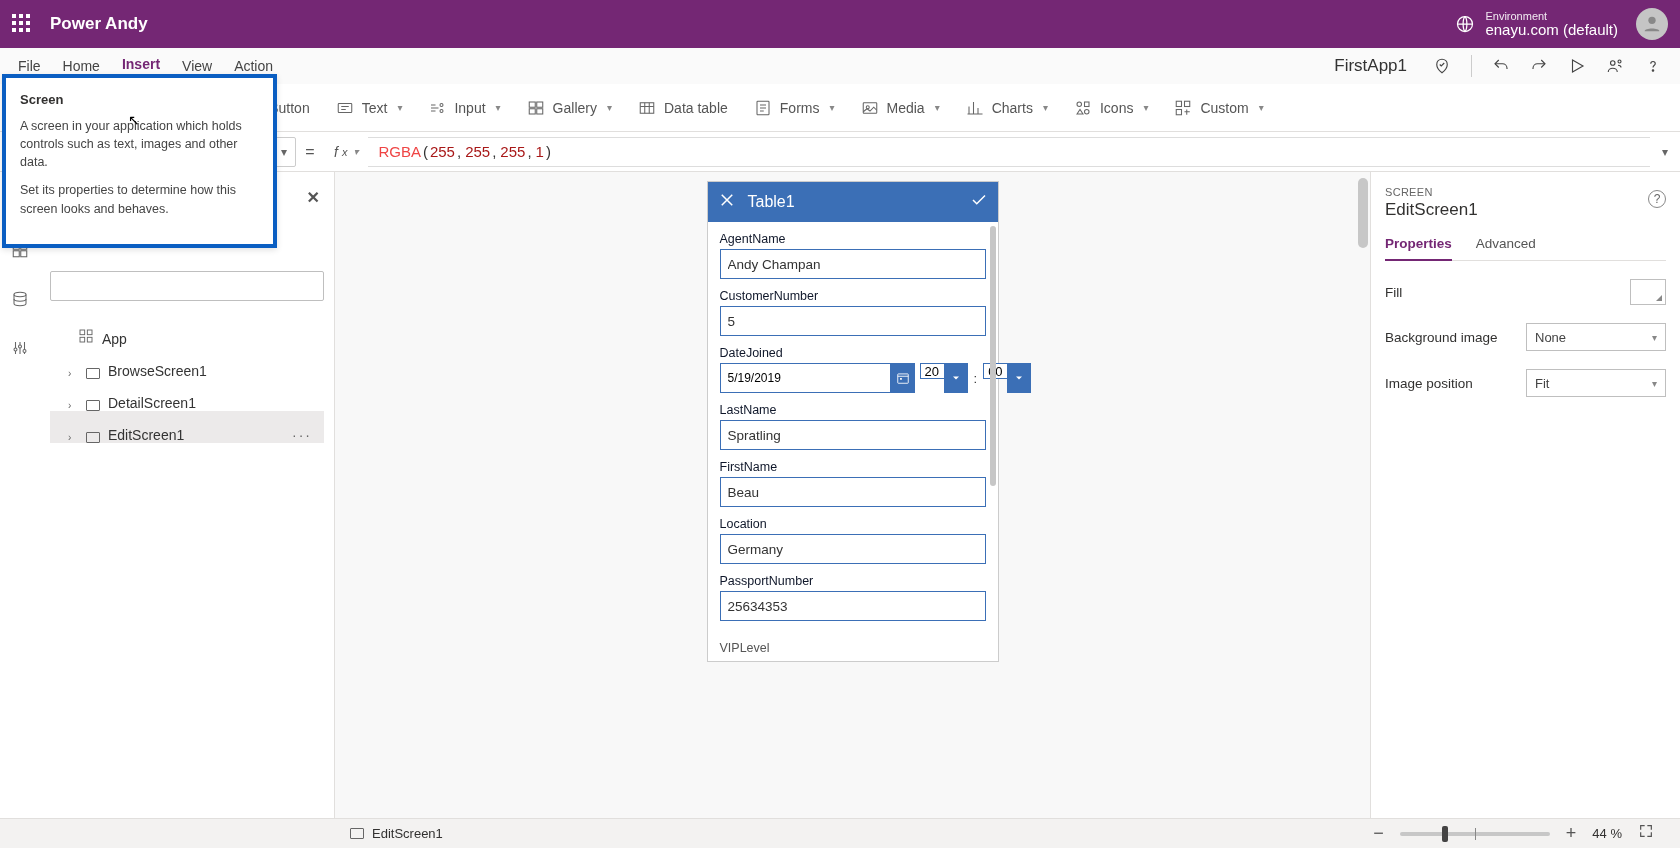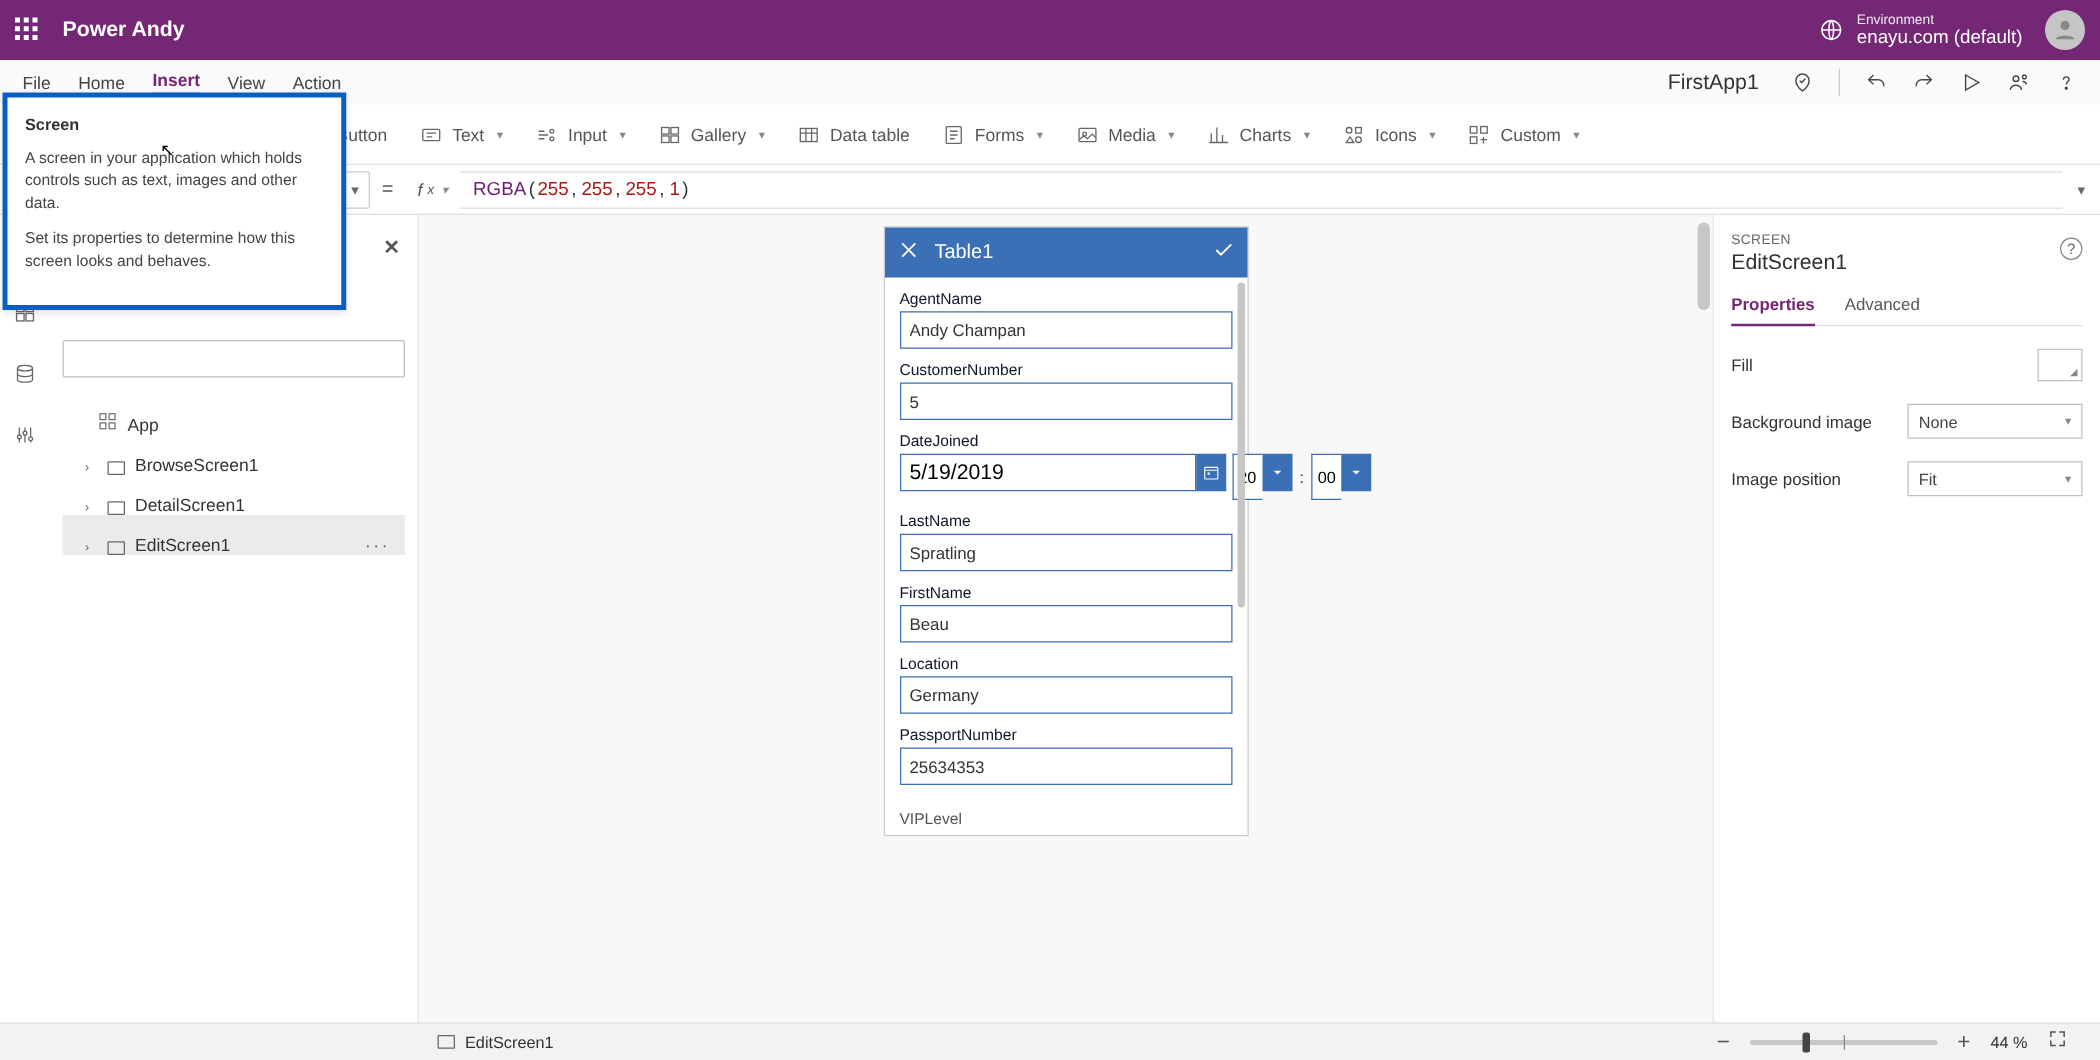--- a/index.html
+++ b/index.html
@@ -35,21 +35,21 @@
   .chev { font-size:10px; color:#888; margin-left:2px; }
   .ribbon-item .sq { width:16px; height:12px; border:1.3px solid #666; border-radius:2px; }
 
   
   .formula-row { height: 40px; display:flex; align-items:center; border-bottom:1px solid #e1dfdd; }
   .prop-dd { width:290px; height:30px; margin-left:6px; border:1px solid #ccc; border-radius:2px; display:flex; align-items:center; justify-content:flex-end; padding:0 8px; color:#666; font-size:12px;}
   .eq { width:28px; text-align:center; font-size:16px; color:#555; }
   .fx { display:flex; align-items:center; gap:4px; color:#555; font-style:italic; padding:0 10px; }
   .fx .chev { font-size:10px; }
   .formula-input { flex:1; height:30px; border:1px solid #ddd; border-left:none; border-right:none; padding:0 10px; font-family: Consolas, monospace; font-size:15px; display:flex; align-items:center; gap:2px; }
-  .fn { color: #701a75; }
+  .fn { color: #ef4444; }
   .paren { color:#333; }
   .num { color: rgb(168,24,24); }
   .comma { color:#333; padding-right:2px; }
   .formula-expand { width:30px; text-align:center; color:#666; font-size:12px;}
 
   
   .main { display:flex; height: calc(848px - 48px - 36px - 48px - 40px - 30px); }
   .left-rail { width:40px; border-right:1px solid transparent; display:flex; flex-direction:column; align-items:center; gap:28px; padding-top:20px; }
   .left-rail svg { width:18px; height:18px; stroke:#666; fill:none; stroke-width:1.4; }
 
@@ -83,25 +83,25 @@
   .form-header { height:40px; background:#3b6fb6; color:#fff; display:flex; align-items:center; padding:0 10px; gap:12px; font-size:16px;}
   .form-header .spacer { flex:1; }
   .form-header svg { width:18px; height:18px; stroke:#fff; fill:none; stroke-width:2; }
   .form-body { padding:10px 12px 6px 12px; position:relative;}
   .form-scroll { position:absolute; right:2px; top:4px; width:6px; height:260px; background:#c6c6c6; border-radius:3px;}
   .field { margin-bottom:10px; }
   .field-label { font-size:12.5px; color:#0f172a; margin-bottom:3px; display:block;}
   .txt { width:100%; height:30px; border:1px solid #3b6fb6; padding:0 7px; font-size:13.5px; color:#333;}
   .date-row { display:flex; gap:5px; }
   .date-box { flex:1; display:flex; }
-  .dinput { flex:1; height:30px; border:1px solid #3b6fb6; padding:0 7px; font-size:17px;}
+  .dinput { flex:1; height:30px; border:1px solid #3b6fb6; padding:0 7px; font-size:12px;}
   .dbtn { width:24px; height:30px; background:#3b6fb6; display:flex; align-items:center; justify-content:center;}
   .dbtn svg { width:14px; height:14px; fill:#fff; }
   .sel { width:48px; display:flex; }
-  .sinput { width:24px; height:37px; border:1px solid #3b6fb6; border-right:none; padding:0 4px; font-size:13px;}
+  .sinput { width:24px; height:16px; border:1px solid #3b6fb6; border-right:none; padding:0 4px; font-size:13px;}
   .sbtn { width:24px; height:30px; background:#3b6fb6; display:flex; align-items:center; justify-content:center;}
   .sbtn svg { width:12px; height:12px; fill:#fff;}
   .colon { display:flex; align-items:center; font-size:13px; color:#333; padding:0 1px;}
 
   .last-label { font-size:12.5px; color:#555; padding:4px 12px 6px 12px; }
 
   
   .zoombar { position:absolute; left:0; right:0; bottom:0; height:30px; background:#f3f2f1; display:flex; align-items:center; gap:10px; padding:0 10px; font-size:13px; border-top:1px solid #e1dfdd; z-index:5;}
   .zoombar .zb-left { display:flex; align-items:center; gap:8px; margin-left:340px;}
   .zb-icon { width:14px; height:11px; border:1.2px solid #666; border-radius:1px;}

